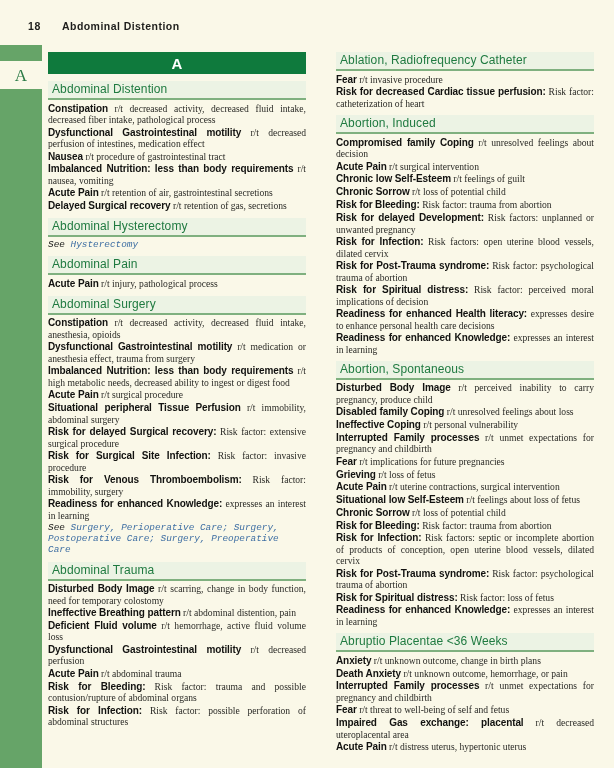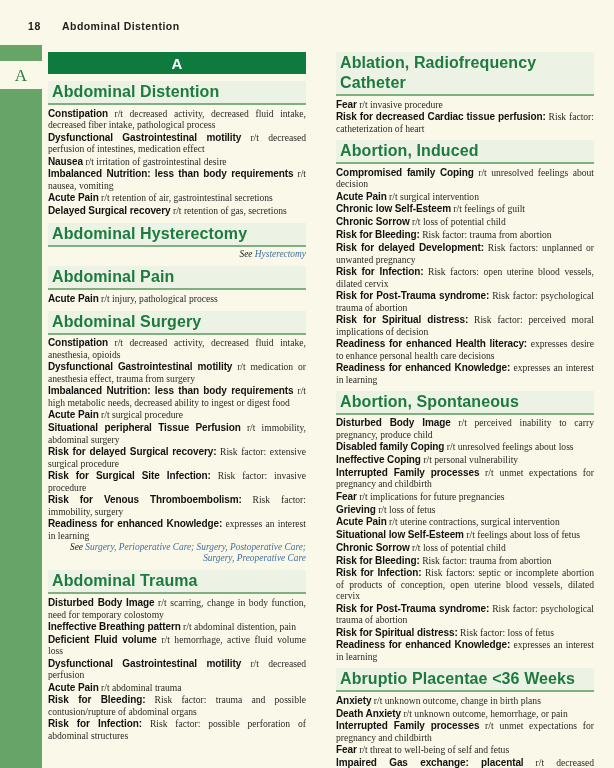--- a/index.html
+++ b/index.html
@@ -120,22 +120,22 @@
   .section-head {
     background: #ecf3e4;
     border-bottom: 2.2px solid #7fb07f;
     padding: 1px 3px 1px 4px;
     margin-bottom: 2.5px;
     margin-top: 6px;
   }
   .section:first-child > .section-head { margin-top: 0; }
   .section-head span {
     font-family: "Liberation Sans", sans-serif;
-    font-weight: bold;
-    font-size: 16px;
+    font-weight: normal;
+    font-size: 12px;
     color: #1f7a40;
     letter-spacing: 0.1px;
     line-height: 1.25;
     display: block;
   }
 
   
   .entry {
     font-family: "Liberation Serif", serif;
     font-size: 9.6px;
@@ -154,27 +154,26 @@
     letter-spacing: -0.1px;
     color: #121210;
   }
   .entry .rt {
     font-family: Liberation Serif, serif;
     color: #2a2a26;
   }
 
   
   .xref {
-    font-family: Liberation Serif, serif;
+    font-family: Liberation Mono, monospace;
     font-style: italic;
     font-size: 9.4px;
     line-height: 1.18;
     color: #20201e;
     margin: 1.5px 0 2px 0;
-    text-align: right;
   }
   .xref .tgt { color: #3f6fa3; }
 </style>
 </head>
 <body>
 
 <div id="page">
 
   <div id="thumb-tab">
     <div id="thumb-notch">
@@ -192,21 +191,21 @@
       <div class="letter-banner">
         <span>A</span>
       </div>
       <div id="left-sections">
           <div class="section">
             <div class="section-head">
               <span>Abdominal Distention</span>
             </div>
             <p class="entry"><span class="dx">Constipation</span><span class="rt"> r/t decreased activity, decreased fluid intake, decreased fiber intake, pathological process</span></p>
             <p class="entry"><span class="dx">Dysfunctional Gastrointestinal motility</span><span class="rt"> r/t decreased perfusion of intestines, medication effect</span></p>
-            <p class="entry"><span class="dx">Nausea</span><span class="rt"> r/t irritation of gastrointestinal desire</span></p>
+            <p class="entry"><span class="dx">Nausea</span><span class="rt"> r/t procedure of gastrointestinal tract</span></p>
             <p class="entry"><span class="dx">Imbalanced Nutrition: less than body requirements</span><span class="rt"> r/t nausea, vomiting</span></p>
             <p class="entry"><span class="dx">Acute Pain</span><span class="rt"> r/t retention of air, gastrointestinal secretions</span></p>
             <p class="entry"><span class="dx">Delayed Surgical recovery</span><span class="rt"> r/t retention of gas, secretions</span></p>
           </div>
           <div class="section">
             <div class="section-head">
               <span>Abdominal Hysterectomy</span>
             </div>
             <p class="xref"><span>See </span><span class="tgt">Hysterectomy</span></p>
           </div>

